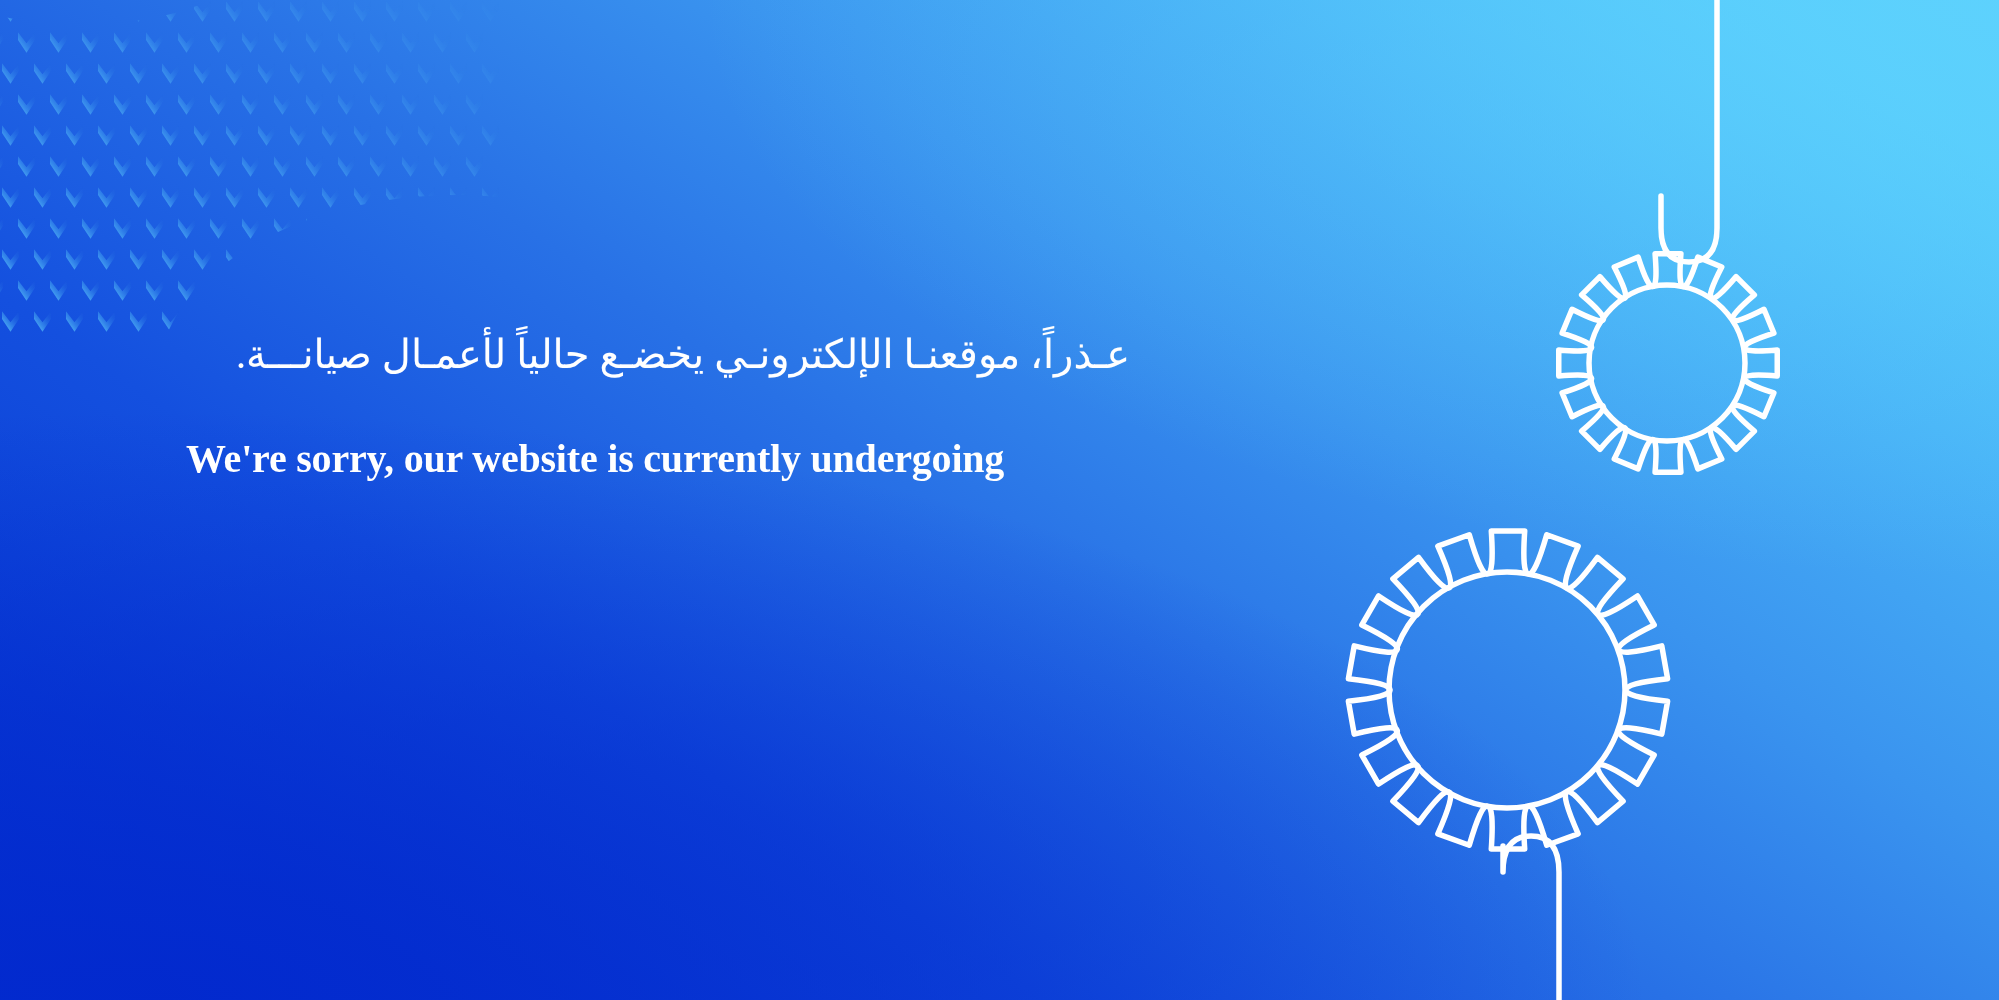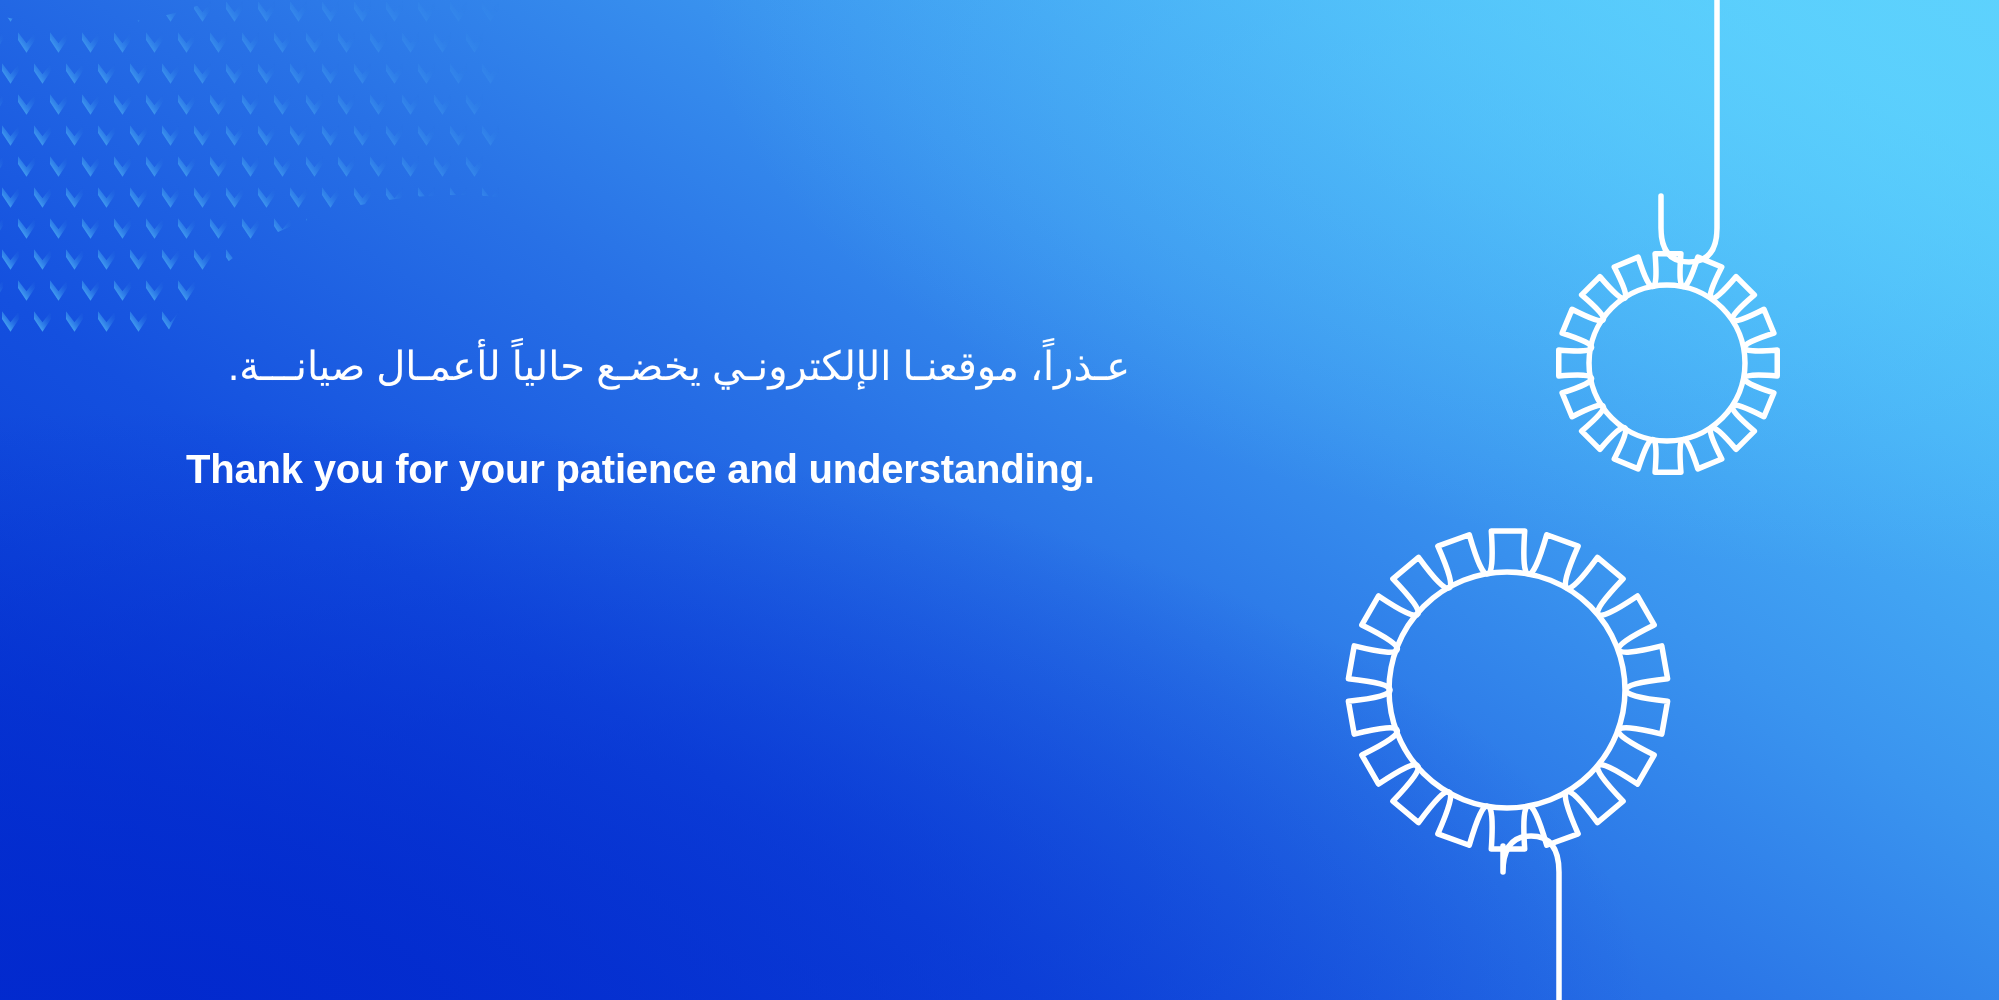--- a/index.html
+++ b/index.html
@@ -52,23 +52,24 @@
     right: 0; top: 0;
     width: 1000px; height: 1000px;
     z-index: 2;
     pointer-events: none;
   }
 
   
   #copy {
     position: absolute;
     left: 186px;
-    top: 338px;
+    top: 327px;
     z-index: 5;
     width: 1000px;
+    font-family: Liberation Serif, serif;
   }
   .ar-block {
     direction: rtl;
     text-align: right;
     color: #ffffff;
     font-size: 40px;
     line-height: 1.42;
     font-weight: 400;
     letter-spacing: 0.2px;
     width: 950px;
@@ -337,18 +338,18 @@
     </g>
   </svg>
 
   <div id="copy">
 
     <div class="ar-block" dir="rtl" lang="ar">
       <span class="ar-line">عـذراً، موقعنـا الإلكترونـي يخضـع حالياً لأعمـال صيانـــة.</span>
     </div>
 
     <div class="en-block" dir="ltr" lang="en">
-      <span class="en-line">Thank you for your patience and understanding.</span>
+      <span class="en-line">We're sorry, our website is currently undergoing</span>
     </div>
 
   </div>
 
 </div>
 
 </body></html>

